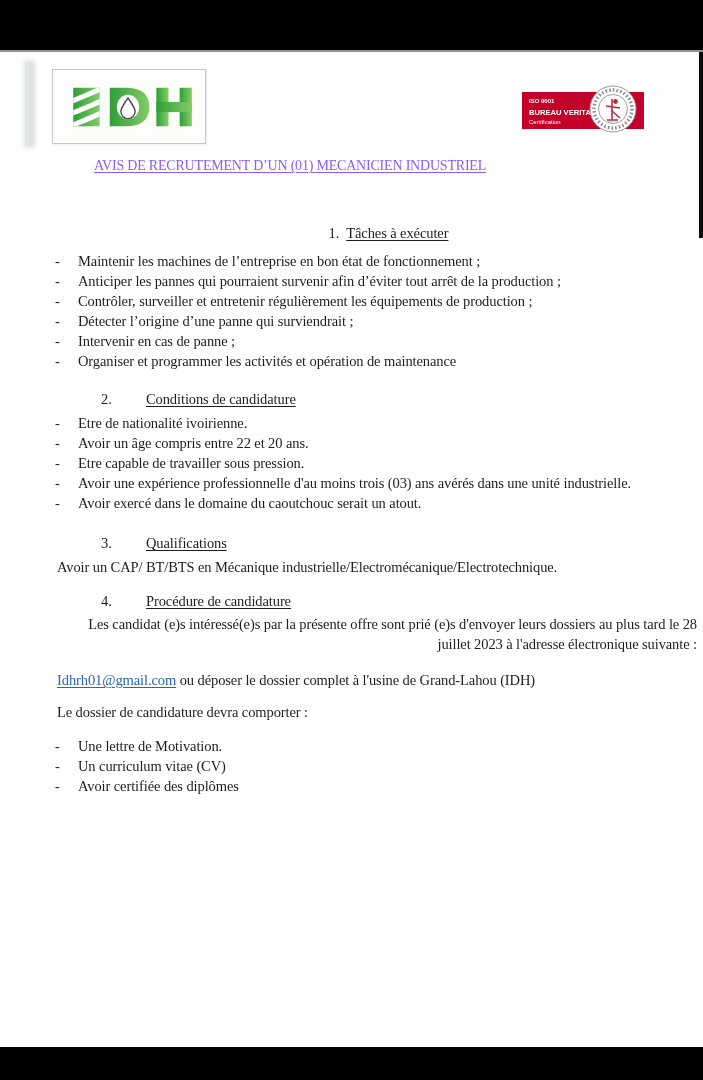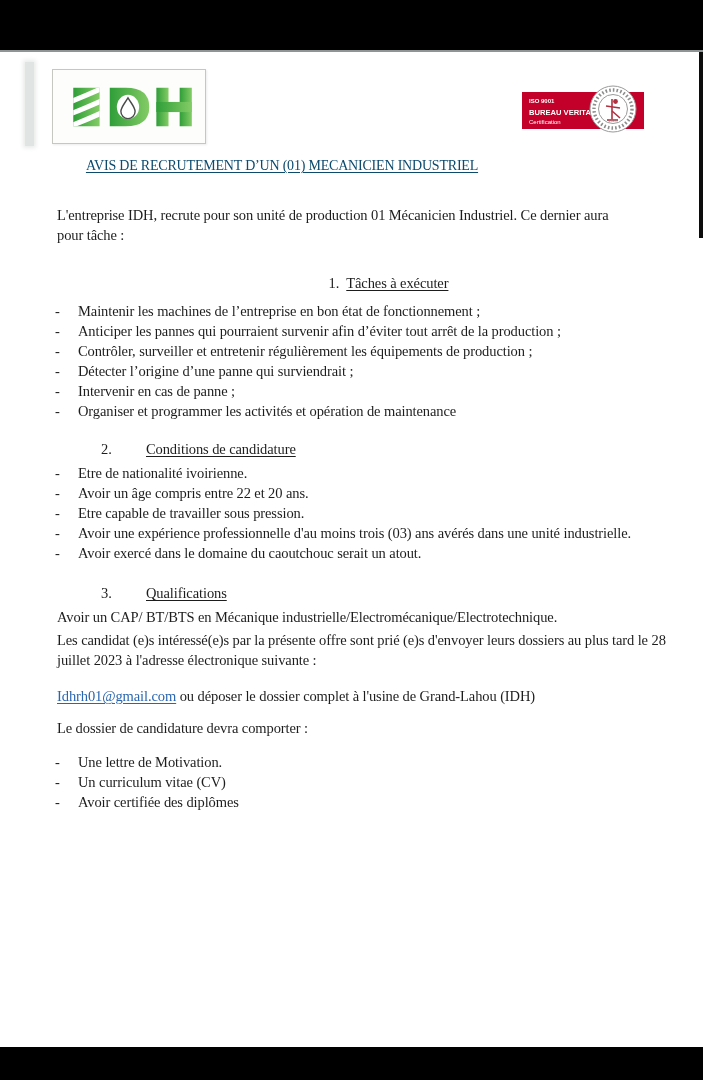--- a/index.html
+++ b/index.html
@@ -13,22 +13,22 @@
   .bar-bottom{top:1047px;height:33px;}
   .artifact-left{position:absolute;left:25px;top:62px;width:9px;height:84px;background:#e0e4e2;box-shadow:0 0 4px 2px #e8ebe9;}
   .artifact-right{position:absolute;left:699px;top:52px;width:4px;height:186px;background:#0c0c0c;}
 
   .idh-logo{position:absolute;left:52px;top:69px;width:152px;height:73px;background:#fdfdfb;
     border:1px solid #c7c7c2;box-shadow:1px 1px 2px rgba(0,0,0,0.08);}
   .idh-logo svg{width:100%;height:100%;display:block;}
   .bv-logo{position:absolute;left:522px;top:84px;width:135px;height:52px;}
   .bv-logo svg{width:100%;height:100%;display:block;overflow:visible;}
 
-  .doc-title{position:absolute;top:156px;left:0;width:564px;text-align:center;
-    font-size:14px;line-height:20px;color:#0c4a6e;letter-spacing:-0.2px;}
+  .doc-title{position:absolute;top:156px;left:8px;width:564px;text-align:center;
+    font-size:14px;line-height:20px;color:#8b5cf6;letter-spacing:-0.2px;}
   .doc-title span{text-decoration:underline;text-underline-offset:2px;}
 
   .content{position:absolute;left:57px;top:195px;width:640px;
     font-size:14.5px;line-height:20px;letter-spacing:-0.1px;color:#1d1d1d;}
   .content p{margin:0;}
   .intro{margin-top:10px !important;width:575px;}
 
   .h{white-space:nowrap;}
   .h .heading-text{text-decoration:underline;text-underline-offset:2px;}
   .h-first{margin-top:28px;margin-left:23px;text-align:center;}
@@ -40,21 +40,21 @@
   .h-4{margin-top:14px;}
 
   .list{margin-top:8px;width:580px;}
   .list-2{margin-top:4px;}
   .list-3{margin-top:14px;}
   .li{display:flex;}
   .dash{flex:none;width:23px;margin-left:-2px;}
   .litext{flex:1;}
 
   .p-qual{margin-top:4px !important;}
-  .p-proc{margin-top:3px !important;}
+  .p-proc{margin-top:3px !important;text-align:right;}
   .email-line{margin-top:16px !important;}
   .email-link{color:#2a66b0;text-decoration:underline;text-underline-offset:2px;cursor:pointer;}
   .dossier-intro{margin-top:12px !important;}
 </style>
 </head>
 <body>
 
 <div class="bar bar-top"></div>
 <div class="bar-top-edge"></div>
 <div class="artifact-left"></div>
@@ -109,21 +109,20 @@
     </g>
   </svg>
 </div>
 
 <div class="doc-title">
   <span>AVIS DE RECRUTEMENT D’UN (01) MECANICIEN INDUSTRIEL</span>
 </div>
 
 <div class="content">
 
-  <p class="intro">L'entreprise IDH, recrute pour son unité de production 01 Mécanicien Industriel. Ce dernier aura pour tâche :</p>
 
   <div class="h h-first">
     <span class="num">1.</span><span class="heading-text">Tâches à exécuter</span>
   </div>
   <div class="list">
     <div class="li">
         <span class="dash">-</span>
         <span class="litext">Maintenir les machines de l’entreprise en bon état de fonctionnement ;</span>
       </div>
     <div class="li">
@@ -172,20 +171,23 @@
         <span class="dash">-</span>
         <span class="litext">Avoir exercé dans le domaine du caoutchouc serait un atout.</span>
       </div>
   </div>
 
   <div class="h h-wide h-3">
     <span class="num">3.</span><span class="heading-text">Qualifications</span>
   </div>
   <p class="p-qual">Avoir un CAP/ BT/BTS en Mécanique industrielle/Electromécanique/Electrotechnique.</p>
 
+  <div class="h h-wide h-4">
+    <span class="num">4.</span><span class="heading-text">Procédure de candidature</span>
+  </div>
   <p class="p-proc">Les candidat (e)s intéressé(e)s par la présente offre sont prié (e)s d'envoyer leurs dossiers au plus tard le 28 juillet 2023 à l'adresse électronique suivante :</p>
 
   <p class="email-line"><a href="#" class="email-link">Idhrh01@gmail.com</a><span> ou déposer le dossier complet à l'usine de Grand-Lahou (IDH)</span></p>
 
   <p class="dossier-intro">Le dossier de candidature devra comporter :</p>
 
   <div class="list list-3">
     <div class="li">
         <span class="dash">-</span>
         <span class="litext">Une lettre de Motivation.</span>

